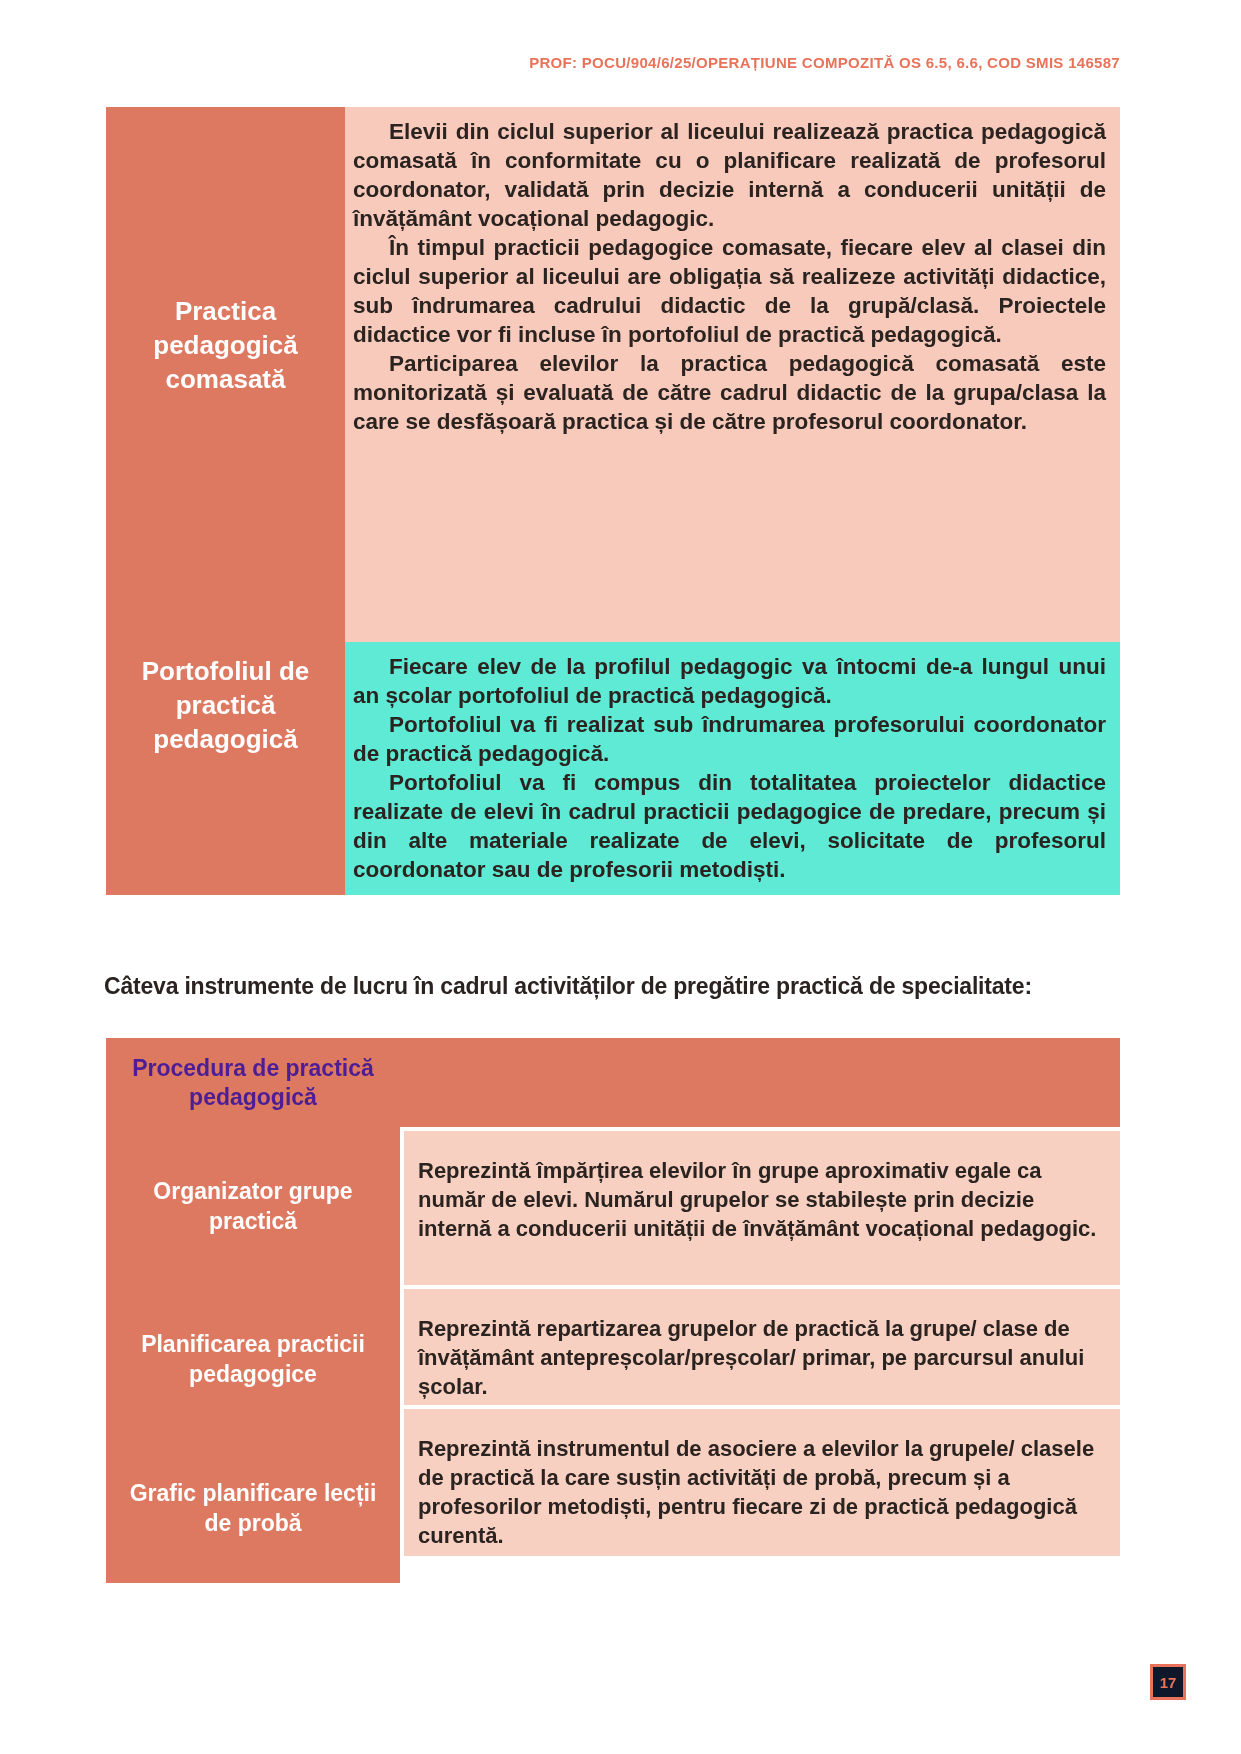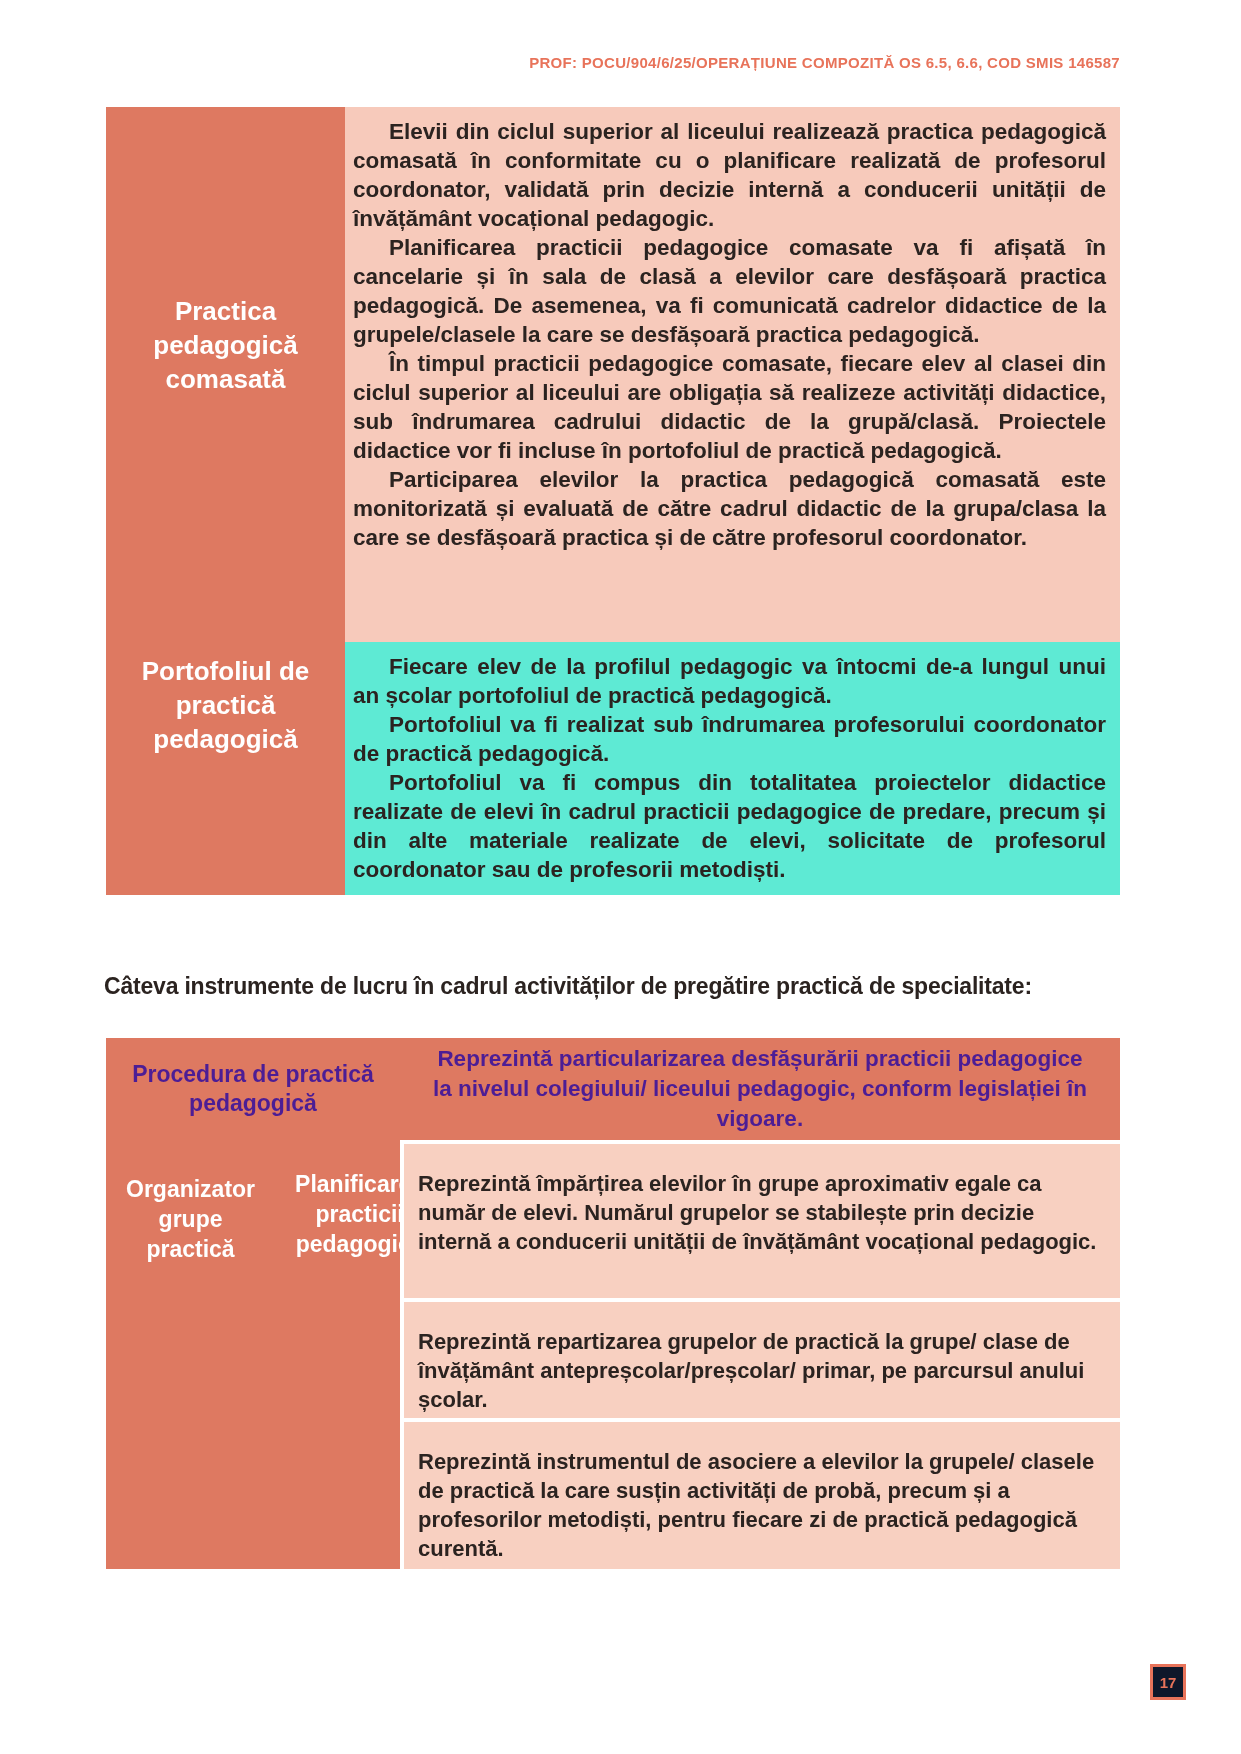--- a/index.html
+++ b/index.html
@@ -56,21 +56,21 @@
     width:294px; flex-shrink:0; box-sizing:border-box;
     display:flex; align-items:center; justify-content:center;
     text-align:center; font-size:23px; line-height:29px; padding:6px 14px;
   }
   .t2-header-desc {
     flex:1; box-sizing:border-box;
     display:flex; align-items:center; justify-content:center;
     text-align:center; font-size:22.5px; line-height:30px; padding:6px 28px;
   }
   .t2-body { display:flex; }
-  .t2-left { width:294px; flex-shrink:0; background:#de7961; display:flex; flex-direction:row; }
+  .t2-left { width:294px; flex-shrink:0; background:#de7961; display:flex; flex-direction:column; }
   .t2-left-box {
     color:#ffffff; text-align:center; font-size:23px; line-height:30px;
     display:flex; align-items:center; justify-content:center;
     box-sizing:border-box; padding:0 20px;
   }
   .t2-left-box--1 { height:158px; }
   .t2-left-box--2 { height:147px; }
   .t2-left-box--3 { height:151px; }
   .t2-right { flex:1; display:flex; flex-direction:column; background:#ffffff; }
   .t2-cell {
@@ -97,41 +97,39 @@
 
 <div class="page">
 
   <div class="header-line">PROF: POCU/904/6/25/OPERAȚIUNE COMPOZITĂ OS 6.5, 6.6, COD SMIS 146587</div>
 
   <div class="table1">
     <div class="t1-row t1-row--1">
       <div class="t1-label">Practica pedagogică comasată</div>
       <div class="t1-content">
         <p>Elevii din ciclul superior al liceului realizează practica pedagogică comasată în conformitate cu o planificare realizată de profesorul coordonator, validată prin decizie internă a conducerii unității de învățământ vocațional pedagogic.</p>
-        <p>Planificarea practicii pedagogice comasate va fi afișată în cancelarie și în sala de clasă a elevilor care desfășoară practica pedagogică. De asemenea, va fi comunicată cadrelor didactice de la grupele/clasele la care se desfășoară practica pedagogică.</p>
         <p>În timpul practicii pedagogice comasate, fiecare elev al clasei din ciclul superior al liceului are obligația să realizeze activități didactice, sub îndrumarea cadrului didactic de la grupă/clasă. Proiectele didactice vor fi incluse în portofoliul de practică pedagogică.</p>
         <p>Participarea elevilor la practica pedagogică comasată este monitorizată și evaluată de către cadrul didactic de la grupa/clasa la care se desfășoară practica și de către profesorul coordonator.</p>
       </div>
     </div>
     <div class="t1-row t1-row--2">
       <div class="t1-label">Portofoliul de practică pedagogică</div>
       <div class="t1-content">
         <p>Fiecare elev de la profilul pedagogic va întocmi de-a lungul unui an școlar portofoliul de practică pedagogică.</p>
         <p>Portofoliul va fi realizat sub îndrumarea profesorului coordonator de practică pedagogică.</p>
         <p>Portofoliul va fi compus din totalitatea proiectelor didactice realizate de elevi în cadrul practicii pedagogice de predare, precum și din alte materiale realizate de elevi, solicitate de profesorul coordonator sau de profesorii metodiști.</p>
       </div>
     </div>
   </div>
 
   <div class="section-heading">Câteva instrumente de lucru în cadrul activităților de pregătire practică de specialitate:</div>
 
   <div class="table2">
     <div class="t2-header">
       <div class="t2-header-label">Procedura de practică pedagogică</div>
-      <div class="t2-header-desc">Reprezintă particularizarea desfășurării practicii pedagogice la nivelul colegiului/ liceului pedagogic, conform legislației în vigoare.</div>
     </div>
     <div class="t2-body">
       <div class="t2-left">
         <div class="t2-left-box t2-left-box--1">Organizator grupe practică</div>
         <div class="t2-left-box t2-left-box--2">Planificarea practicii pedagogice</div>
         <div class="t2-left-box t2-left-box--3">Grafic planificare lecții de probă</div>
       </div>
       <div class="t2-right">
         <div class="t2-cell t2-cell--1">Reprezintă împărțirea elevilor în grupe aproximativ egale ca număr de elevi. Numărul grupelor se stabilește prin decizie internă a conducerii unității de învățământ vocațional pedagogic.</div>
         <div class="t2-cell t2-cell--2">Reprezintă repartizarea grupelor de practică la grupe/ clase de învățământ antepreșcolar/preșcolar/ primar, pe parcursul anului școlar.</div>

